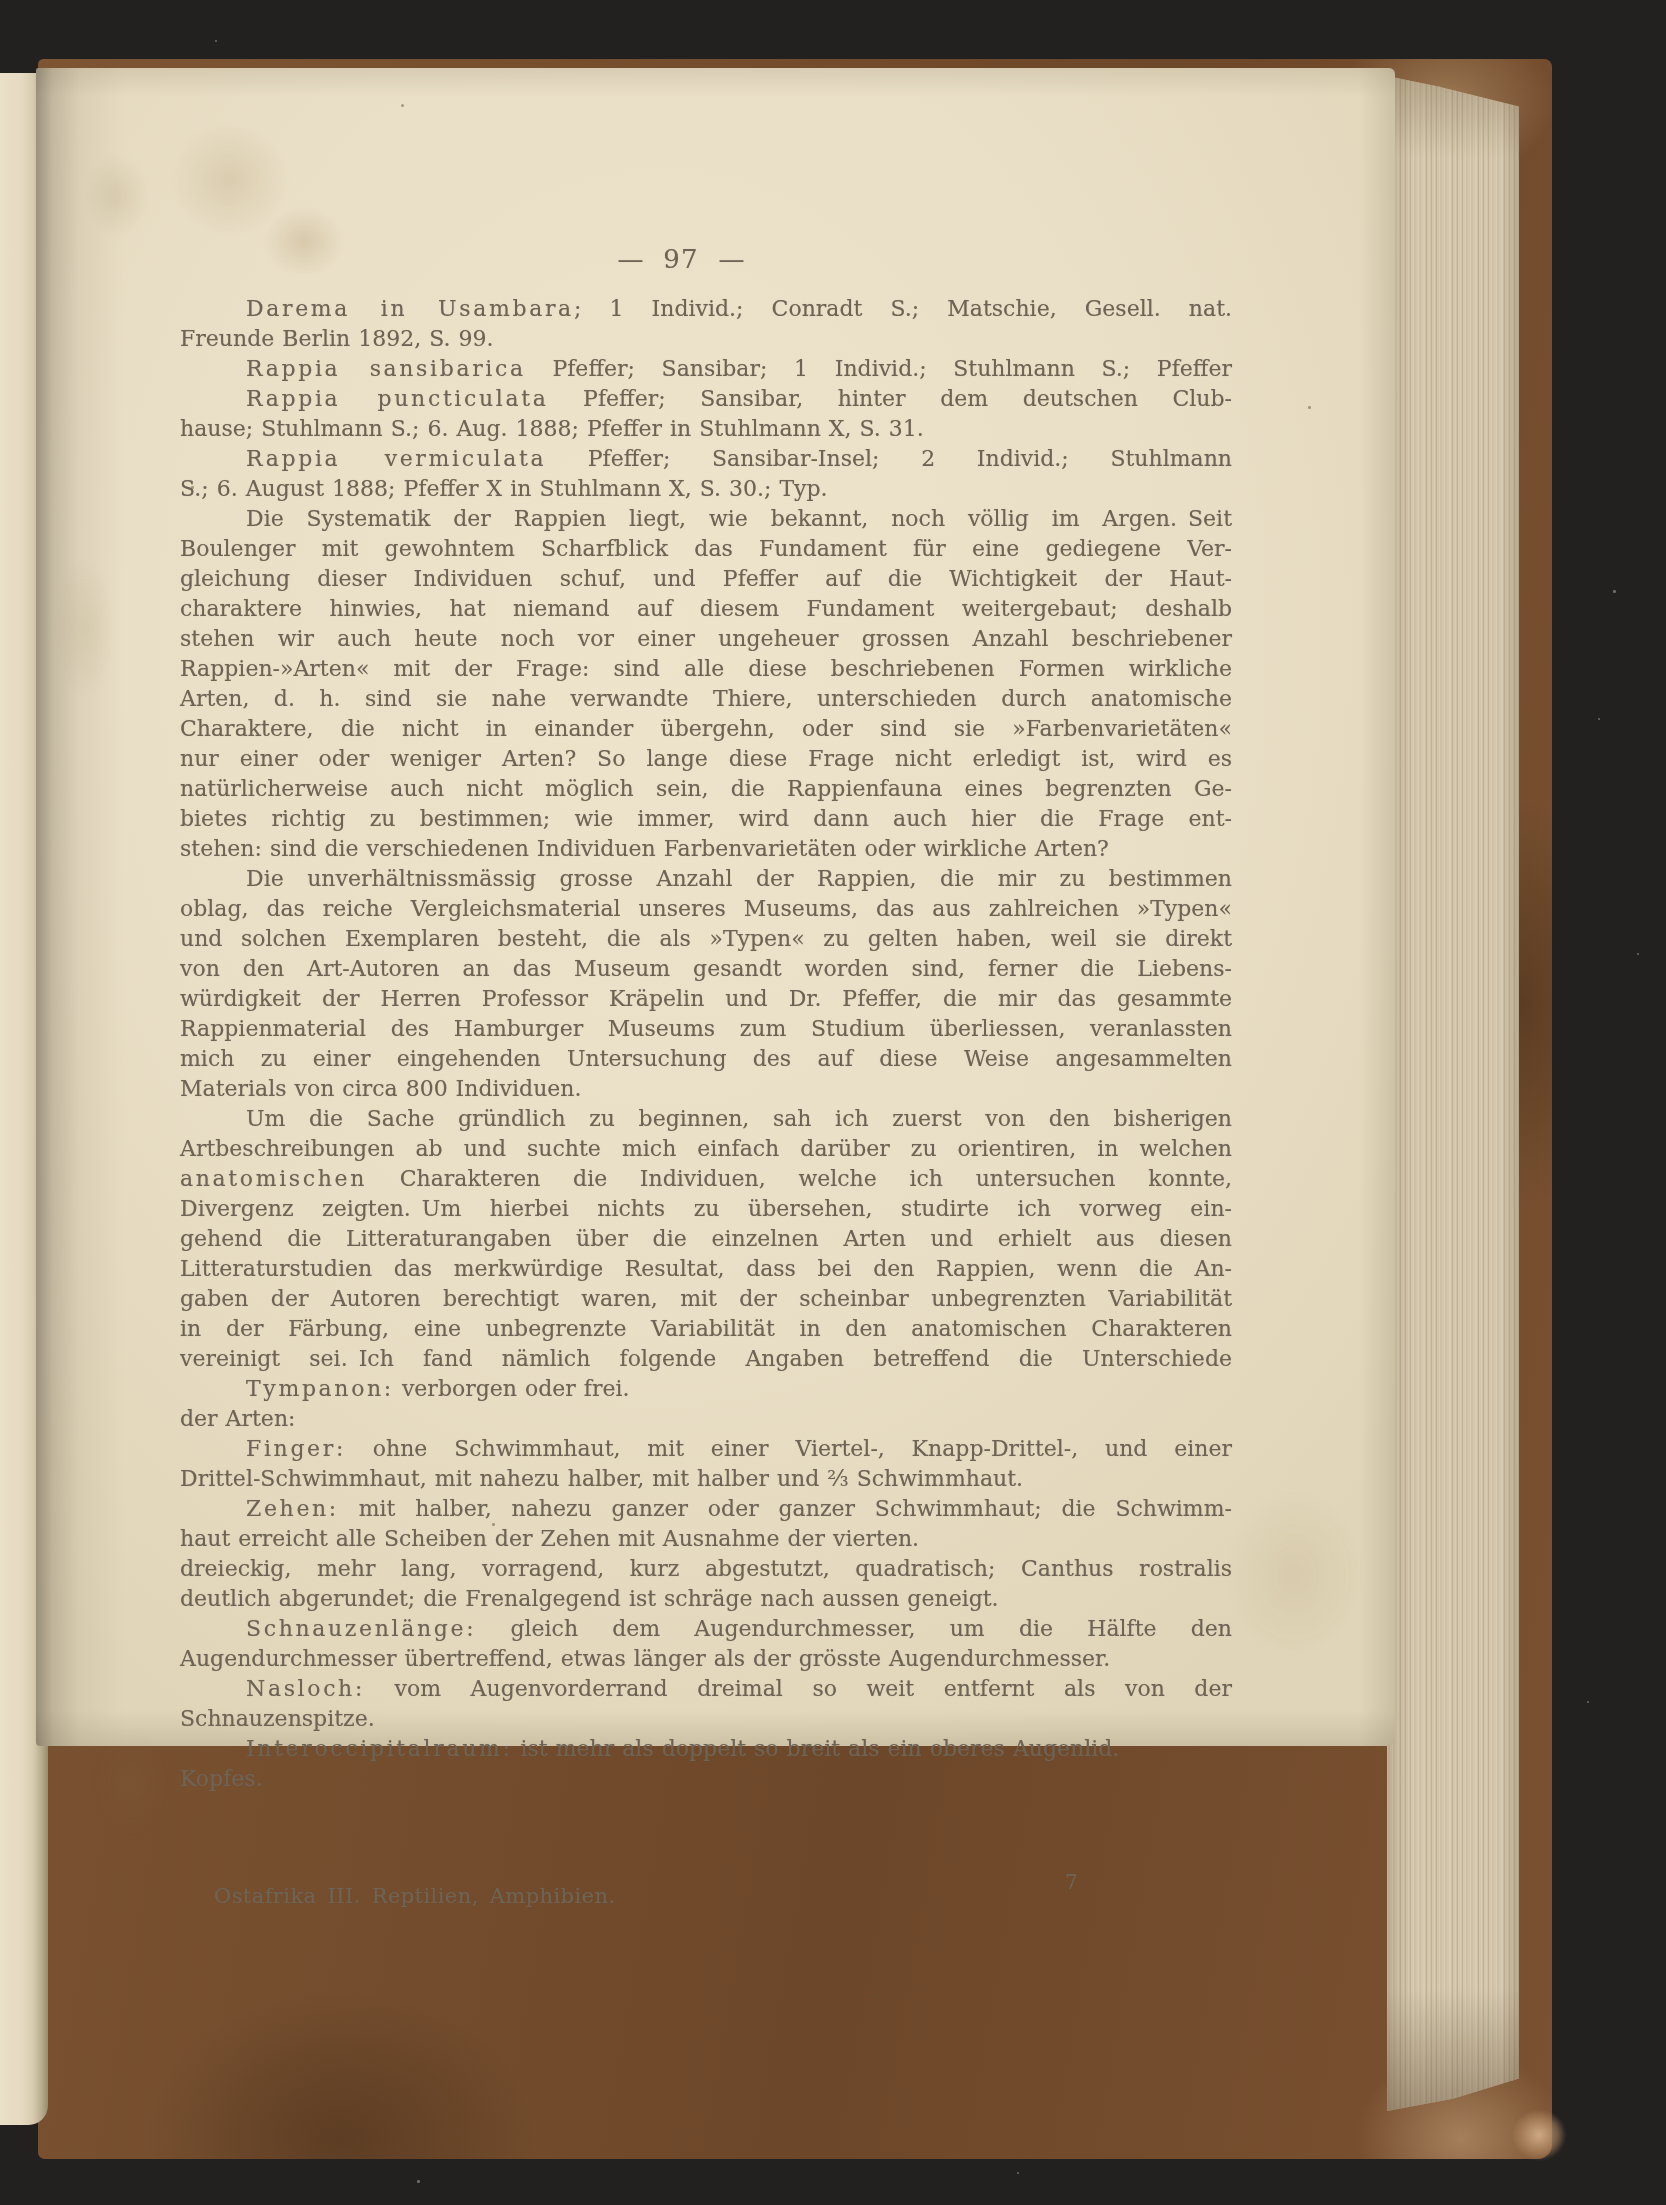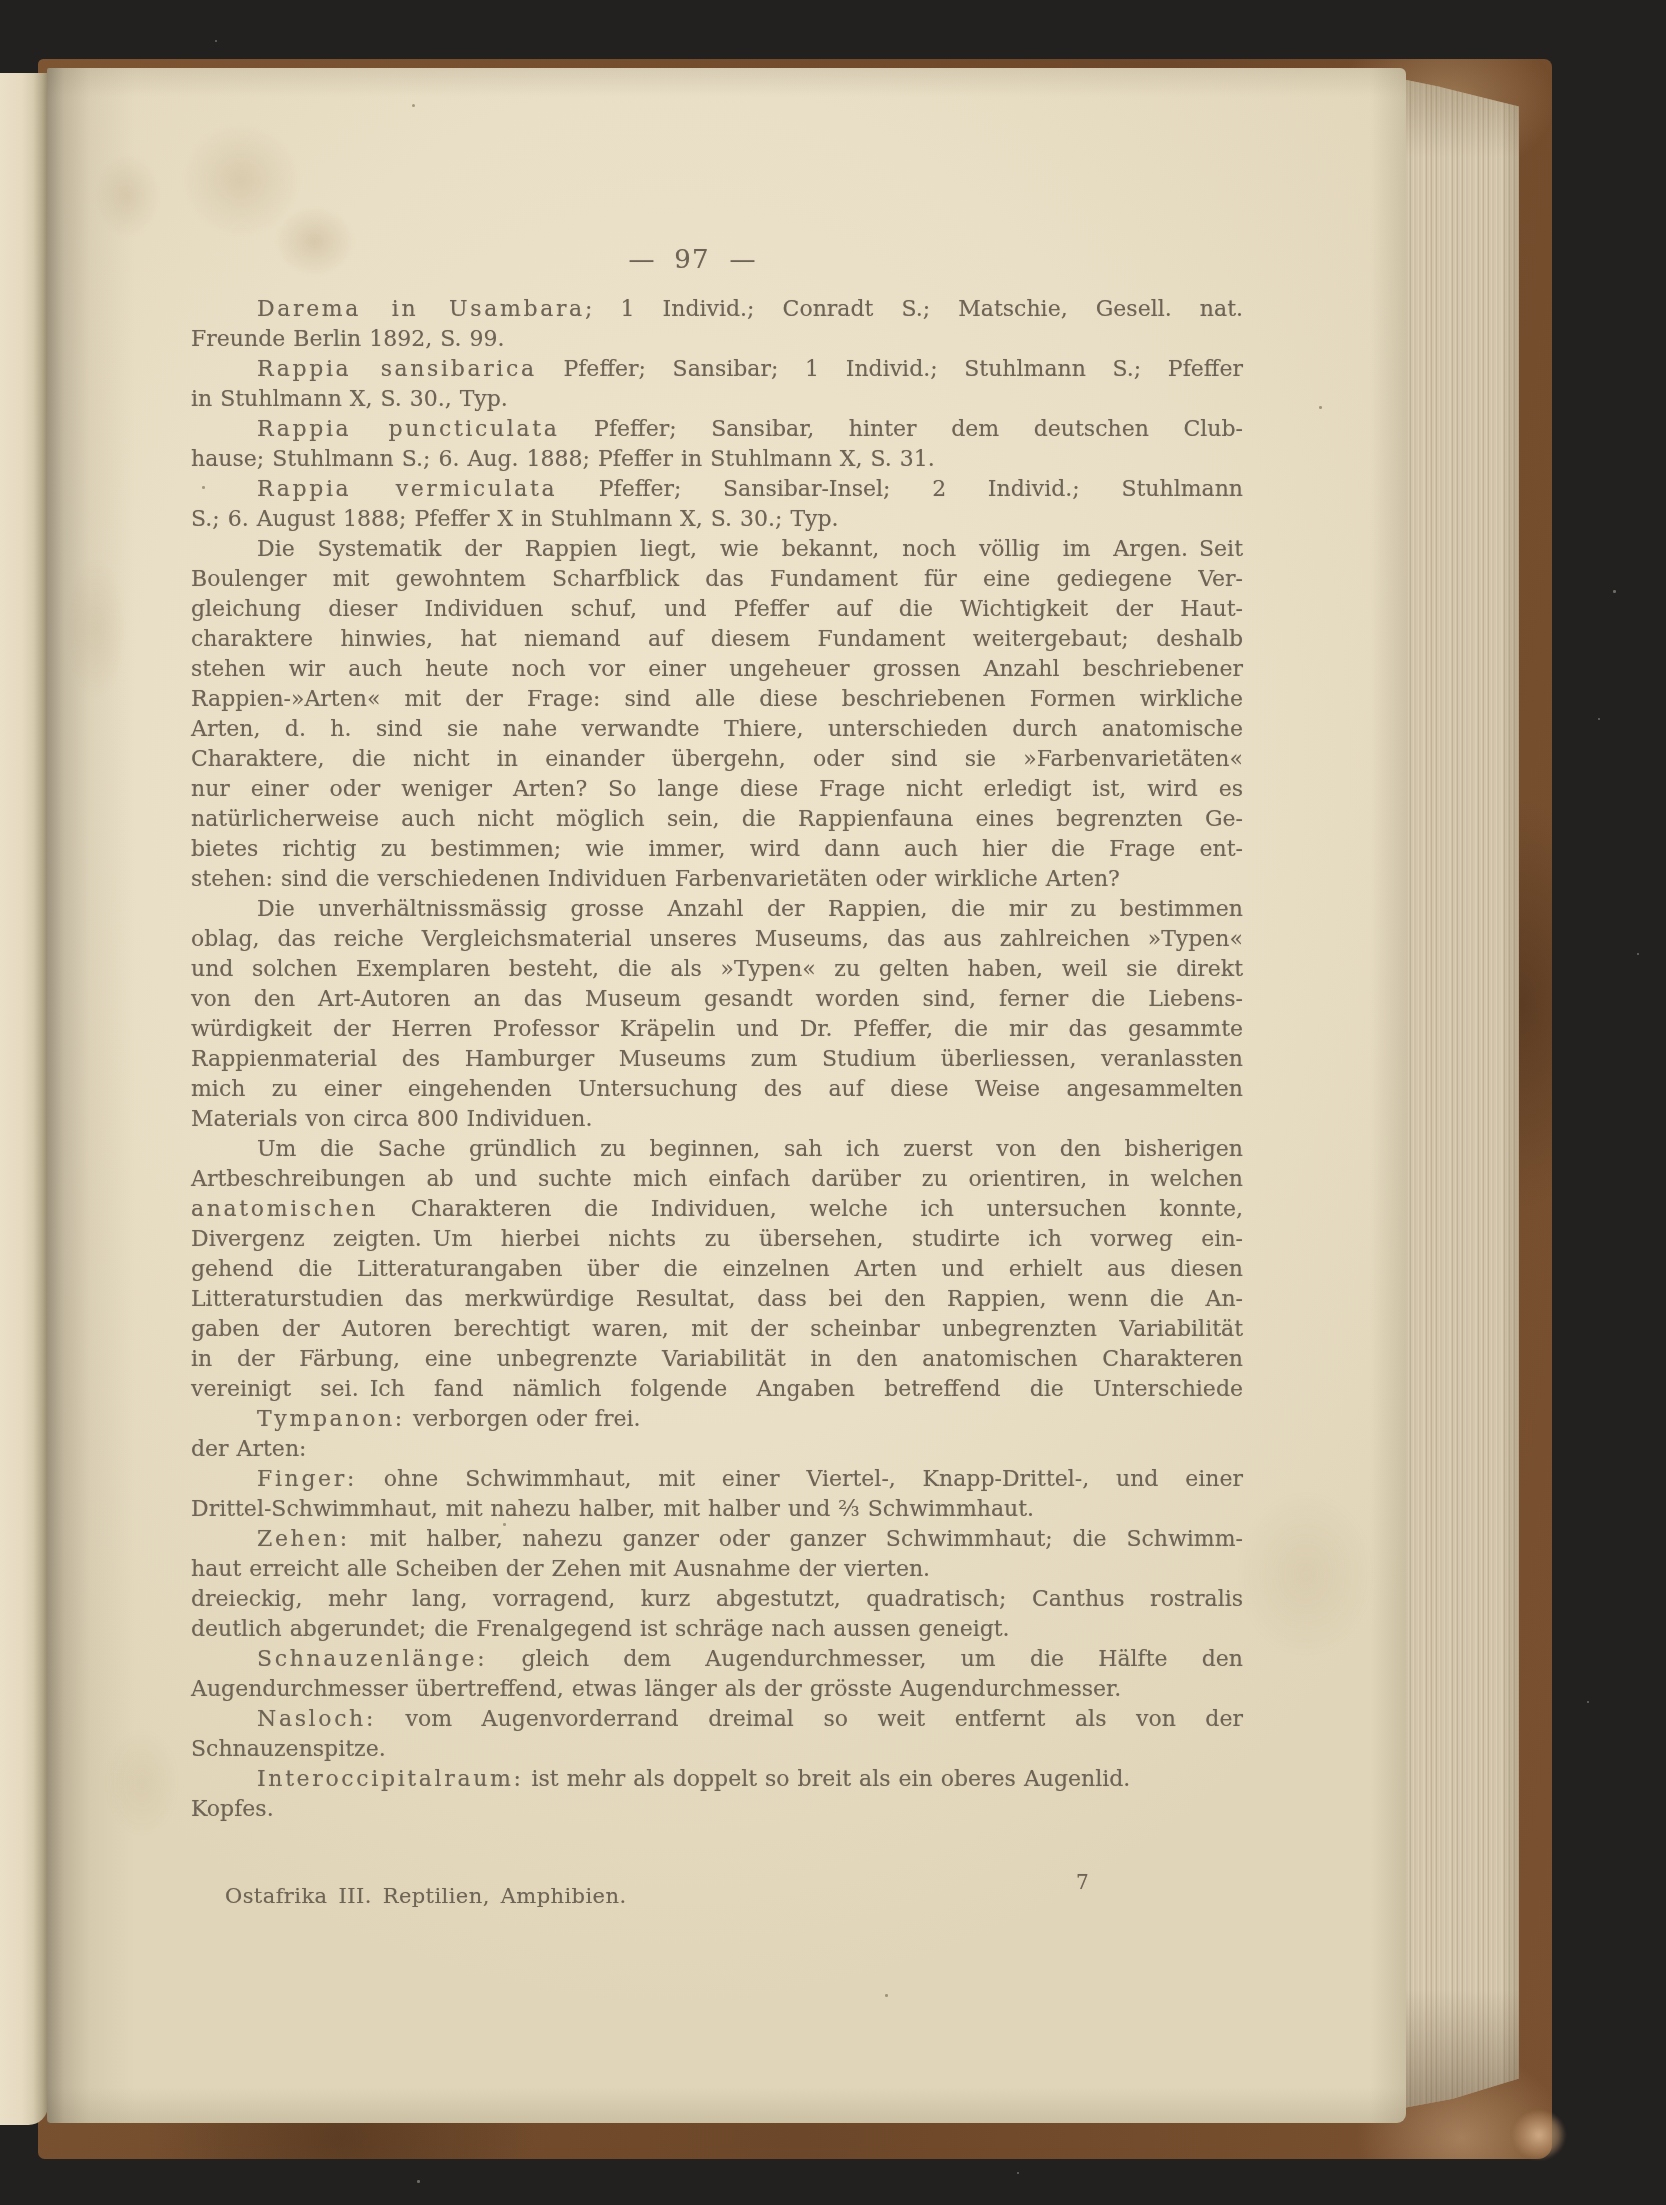--- a/index.html
+++ b/index.html
@@ -23,21 +23,21 @@
   .fore-edge{position:absolute;left:1387px;top:76px;width:132px;height:2035px;
          background:
            linear-gradient(180deg, rgba(122,98,66,.35), rgba(122,98,66,0) 4%, rgba(122,98,66,0) 94%, rgba(96,74,50,.45)),
            linear-gradient(90deg, rgba(120,100,72,.25), rgba(120,100,72,0) 18%, rgba(120,100,72,0) 86%, rgba(120,100,72,.3)),
            repeating-linear-gradient(90deg, #d9cdb4 0 1.3px, #cdc0a6 1.3px 2.6px, #c1b296 2.6px 3.3px, var(--fore-edge-paper,#d3c6ac) 3.3px 5.2px);
          clip-path:polygon(0 0, 38% 0.5%, 100% 1.5%, 100% 98.4%, 50% 99.4%, 0 100%);}
   
   .sliver{position:absolute;left:0;top:73px;width:48px;height:2052px;border-radius:0 0 19.6px 0;
          background:linear-gradient(90deg,#eadfc7 0,#e6dbc1 45%,#d6caae 70%,#b5a98c 88%,#96896c 100%);}
   
-  .page{position:absolute;left:47px;top:68px;width:1359px;height:2055px;
+  .page{position:absolute;left:36px;top:68px;width:1359px;height:1678px;
          border-radius:2px 5.9px 9px 3.9px;
          background:
            linear-gradient(90deg, rgba(84,74,58,.5) 0, rgba(118,106,85,.3) 17px, rgba(150,138,112,.14) 43px, rgba(0,0,0,0) 88px),
            linear-gradient(270deg, rgba(128,113,86,.22) 0, rgba(0,0,0,0) 36px),
            linear-gradient(0deg, rgba(122,107,82,.2) 0, rgba(0,0,0,0) 36px),
            linear-gradient(180deg, rgba(122,107,82,.16) 0, rgba(0,0,0,0) 29px),
            radial-gradient(978px 1239px at 46% 34%, #eee4cb 0%, var(--paper,#e9dfc6) 55%, #e0d5b8 100%);}
   .stain{position:absolute;border-radius:50%;filter:blur(2px);}
   .speck{position:absolute;border-radius:50%;background:rgba(96,82,58,.5);}
   .header-row{position:absolute;left:144px;top:177px;width:1052px;text-align:center;
@@ -93,21 +93,20 @@
     <span class="speck" style="left:1272px;top:338px;width:2.6px;height:2.6px"></span>
 
     <div class="header-row">
       <span class="hdash">—</span><span class="hnum">97</span><span class="hdash">—</span>
     </div>
 
     <div class="text-block">
         <div class="tline indent"><span class="sperr">Darema in Usambara</span><span>; 1 Individ.; Conradt S.; Matschie, Gesell. nat.</span></div>
         <div class="tline endline"><span>Freunde Berlin 1892, S. 99.</span></div>
         <div class="tline indent"><span class="sperr">Rappia sansibarica</span><span> Pfeffer; Sansibar; 1 Individ.; Stuhlmann S.; Pfeffer</span></div>
-        <div class="tline endline"><span>in Stuhlmann X, S. 30., Typ.</span></div>
         <div class="tline indent"><span class="sperr">Rappia puncticulata</span><span> Pfeffer; Sansibar, hinter dem deutschen Club-</span></div>
         <div class="tline endline"><span>hause; Stuhlmann S.; 6. Aug. 1888; Pfeffer in Stuhlmann X, S. 31.</span></div>
         <div class="tline indent"><span class="sperr">Rappia vermiculata</span><span> Pfeffer; Sansibar-Insel; 2 Individ.; Stuhlmann</span></div>
         <div class="tline endline"><span>S.; 6. August 1888; Pfeffer X in Stuhlmann X, S. 30.; Typ.</span></div>
         <div class="tline indent"><span>Die Systematik der Rappien liegt, wie bekannt, noch völlig im Argen. Seit</span></div>
         <div class="tline"><span>Boulenger mit gewohntem Scharfblick das Fundament für eine gediegene Ver-</span></div>
         <div class="tline"><span>gleichung dieser Individuen schuf, und Pfeffer auf die Wichtigkeit der Haut-</span></div>
         <div class="tline"><span>charaktere hinwies, hat niemand auf diesem Fundament weitergebaut; deshalb</span></div>
         <div class="tline"><span>stehen wir auch heute noch vor einer ungeheuer grossen Anzahl beschriebener</span></div>
         <div class="tline"><span>Rappien-»Arten« mit der Frage: sind alle diese beschriebenen Formen wirkliche</span></div>

